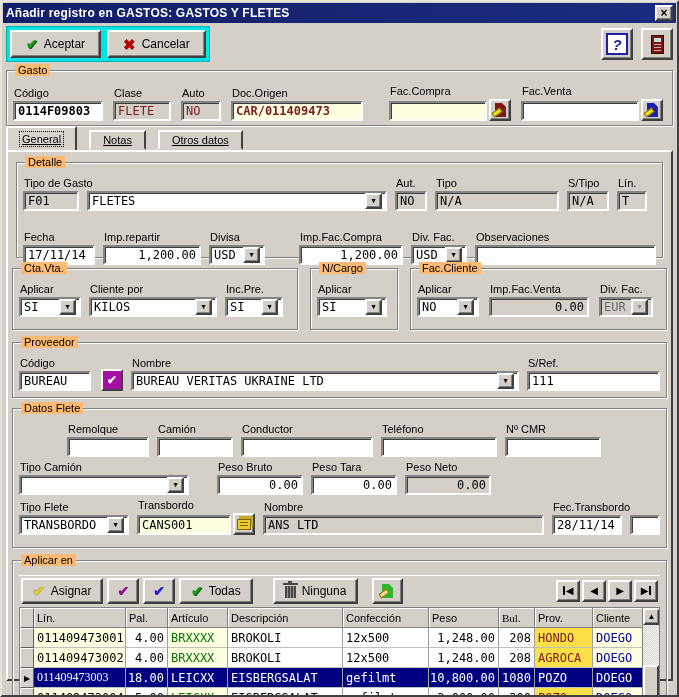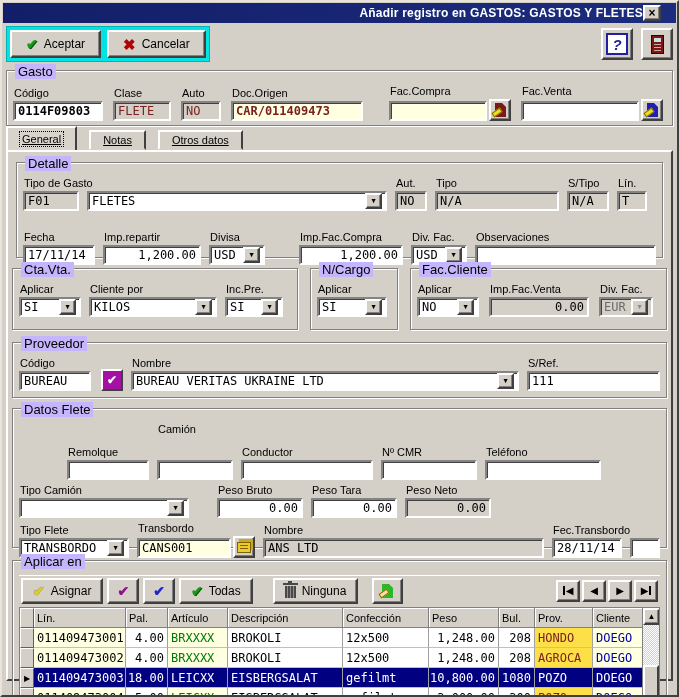--- a/index.html
+++ b/index.html
@@ -6,21 +6,21 @@
   *{box-sizing:border-box;}
   .window{
     width:679px;height:697px;background:#d4d0c8;position:relative;
     border:2px solid;border-color:#e8e4dc #404040 #404040 #e8e4dc;
     font-family:"Liberation Sans",sans-serif;font-size:11px;color:#000;
     overflow:hidden;
   }
   
   .titlebar{
     height:20px;margin:1px;background:linear-gradient(90deg,#121f68,#1c2c7e);
-    display:flex;align-items:center;padding:0 15px;text-align:right;
+    display:flex;align-items:center;padding:0 3px;
   }
   .titlebar .title{color:#fff;font-weight:bold;font-size:12px;flex:1;letter-spacing:.2px;}
   .btn3d{
     background:#d4d0c8;border:2px solid;border-color:#ffffff #404040 #404040 #ffffff;
     box-shadow:inset -1px -1px 0 #808080;display:inline-flex;align-items:center;justify-content:center;
     cursor:default;
   }
   .closebtn{width:18px;height:16px;font-weight:bold;font-size:12px;line-height:1;}
   
   .topbar{height:40px;display:flex;align-items:center;padding:2px 4px;}
@@ -36,21 +36,21 @@
   .sqbtn{width:32px;height:32px;margin-left:8px;}
   .helpglyph{width:22px;height:22px;border:2px solid #2020a0;background:#fff;color:#2020a0;
     font-weight:bold;font-style:italic;font-size:15px;display:flex;align-items:center;justify-content:center;}
   .calc{width:13px;height:19px;background:#7e1616;border:1px solid #2c0404;position:relative;}
   .calc:before{content:"";position:absolute;top:2px;left:2px;width:7px;height:4px;background:#bfe2e0;}
   .calc:after{content:"";position:absolute;bottom:2px;left:2px;width:7px;height:7px;
     background:repeating-linear-gradient(0deg,#caa 0 1px,transparent 1px 3px);}
   
   .group{border:1px solid #808080;box-shadow:1px 1px 0 #fff,inset 1px 1px 0 #fff;position:relative;
     margin:0 4px;padding:14px 6px 6px 6px;}
-  .group>.gtitle{position:absolute;top:-7px;left:8px;background:#c4b5fd;padding:0 3px;font-size:13px;}
+  .group>.gtitle{position:absolute;top:-7px;left:8px;background:#fdba74;padding:0 3px;font-size:11px;}
   
   .lbl{display:block;margin:0 0 2px 1px;font-size:11px;white-space:nowrap;}
   .field{
     height:20px;background:#fff;border:2px solid;border-color:#848484 #ffffff #ffffff #848484;
     box-shadow:inset 1px 1px 0 #404040;
     font-family:"DejaVu Sans Mono","Liberation Mono",monospace;font-size:12px;
     display:flex;align-items:center;padding:0 3px;white-space:nowrap;overflow:hidden;
   }
   .field.gray{background:#d4d0c8;}
   .field.cream{background:#ffffe1;}
@@ -356,34 +356,34 @@
       </div>
     </div>
 
     <div class="group" style="height:140px;margin:10px 0 0 0;">
       <span class="gtitle">Datos Flete</span>
       <div class="hrow" style="gap:8px;">
         <div class="fcol" style="width:82px;margin-left:48px;">
           <span class="lbl">Remolque</span>
           <div class="field"></div>
         </div>
-        <div class="fcol" style="width:76px;gap:23px;">
+        <div class="fcol" style="width:76px;">
           <span class="lbl">Camión</span>
           <div class="field"></div>
         </div>
         <div class="fcol" style="width:132px;">
           <span class="lbl">Conductor</span>
           <div class="field"></div>
         </div>
+        <div class="fcol" style="width:116px;">
+          <span class="lbl">Teléfono</span>
+          <div class="field"></div>
+        </div>
         <div class="fcol" style="width:96px;">
           <span class="lbl">Nº CMR</span>
-          <div class="field"></div>
-        </div>
-        <div class="fcol" style="width:116px;">
-          <span class="lbl">Teléfono</span>
           <div class="field"></div>
         </div>
       </div>
       <div class="hrow" style="gap:8px;margin-top:4px;">
         <div class="fcol" style="width:170px;">
           <span class="lbl">Tipo Camión</span>
           <div class="field">
             <span></span>
             <span class="dd">▼</span>
           </div>
@@ -468,21 +468,21 @@
       <div class="gridwrap" style="height:114px;">
         <div class="ghrow">
           <div class="gmarker" style="border-color:#fff #606060 #606060 #fff;"></div>
           <div style="display:flex;">
               <div class="gcell ghead" style="width: 92px;">Lín.</div>
               <div class="gcell ghead" style="width: 42px;">Pal.</div>
               <div class="gcell ghead" style="width: 60px;">Artículo</div>
               <div class="gcell ghead" style="width: 115px;">Descripción</div>
               <div class="gcell ghead" style="width: 86px;">Confección</div>
               <div class="gcell ghead" style="width: 70px;">Peso</div>
-              <div class="gcell ghead" style="width: 36px;">Bul.</div>
+              <div class="gcell ghead" style="width: 36px; font-family: Liberation Serif, serif;">Bul.</div>
               <div class="gcell ghead" style="width: 58px;">Prov.</div>
               <div class="gcell ghead" style="width: 52px;">Cliente</div>
               <div class="gcell ghead" style="width: 26px;">Env</div>
             </div>
         </div>
         <div>
             <div class="grow">
               <div class="gmarker"></div>
               <div class="gcell cell-lin" style="width: 92px;">011409473001</div>
               <div class="gcell cell-num" style="width: 42px;">4.00</div>
@@ -503,21 +503,21 @@
               <div class="gcell cell-text" style="width: 115px;">BROKOLI</div>
               <div class="gcell cell-text" style="width: 86px;">12x500</div>
               <div class="gcell cell-num" style="width: 70px;">1,248.00</div>
               <div class="gcell cell-num" style="width: 36px;">208</div>
               <div class="gcell cell-prov" style="width: 58px;">AGROCA</div>
               <div class="gcell cell-cliente" style="width: 52px;">DOEGO</div>
               <div class="gcell cell-text" style="width: 26px;">EUR</div>
             </div>
             <div class="grow row-selected">
               <div class="gmarker">▶</div>
-              <div class="gcell cell-lin" style="width: 92px;">011409473003</div>
+              <div class="gcell cell-lin" style="width: 92px; font-family: Liberation Serif, serif;">011409473003</div>
               <div class="gcell cell-num" style="width: 42px;">18.00</div>
               <div class="gcell cell-articulo" style="width: 60px;">LEICXX</div>
               <div class="gcell cell-text" style="width: 115px;">EISBERGSALAT</div>
               <div class="gcell cell-text" style="width: 86px;">gefilmt</div>
               <div class="gcell cell-num" style="width: 70px;">10,800.00</div>
               <div class="gcell cell-num" style="width: 36px;">1080</div>
               <div class="gcell cell-prov" style="width: 58px;">POZO</div>
               <div class="gcell cell-cliente" style="width: 52px;">DOEGO</div>
               <div class="gcell cell-text" style="width: 26px;">EUR</div>
             </div>

